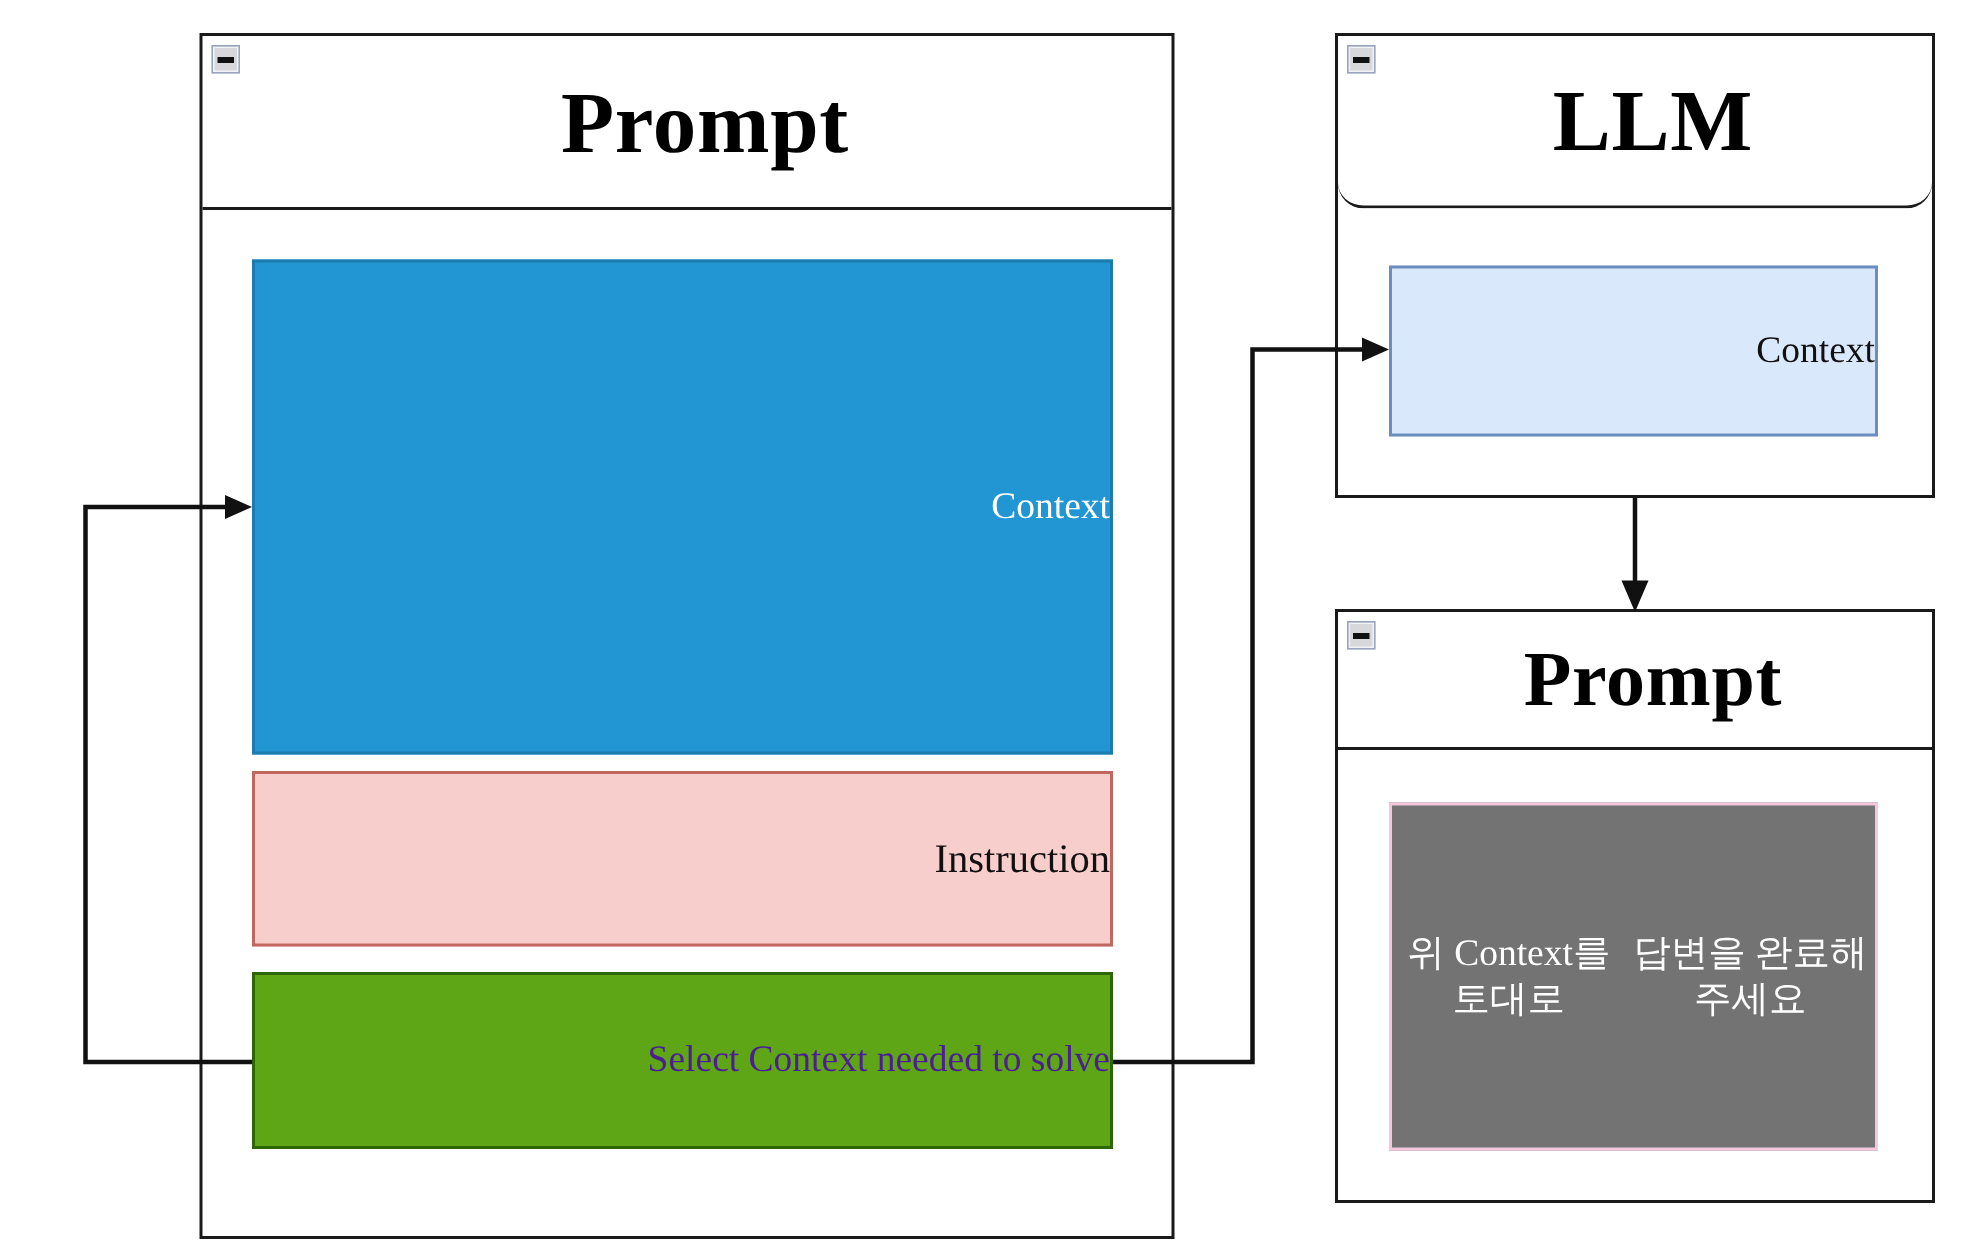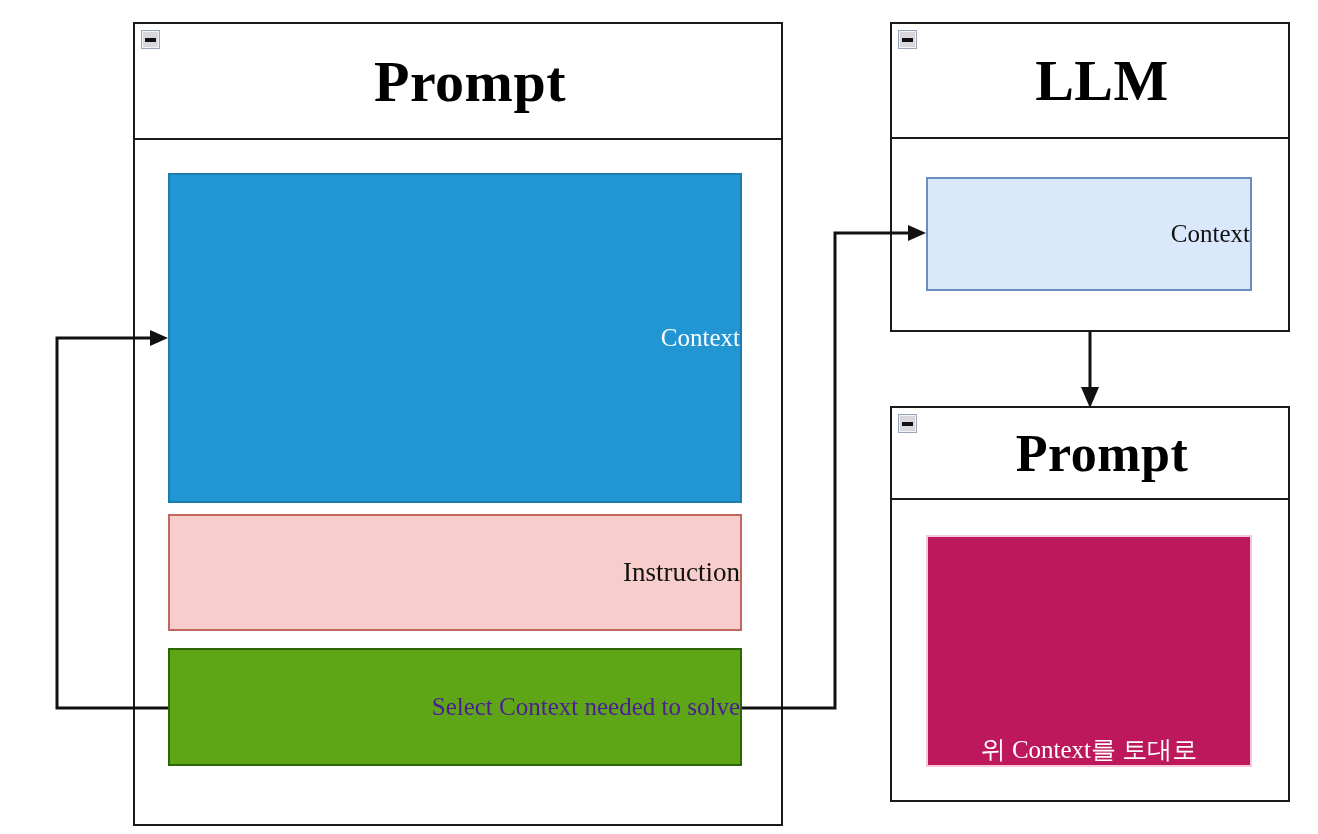--- a/index.html
+++ b/index.html
@@ -126,21 +126,21 @@
     <span>Instruction</span>
   </div>
 
   <div class="block" style="left:168px; top:648px; width:574px; height:118px;
               background:#5EA616; border:2px solid #2D6605;
               color:#4c1d95; font-size:25px;">
     <span>Select Context needed to solve</span>
   </div>
 
   <div class="panel" style="left:890px; top:22px; width:400px; height:310px;">
-    <div class="panel-title" style="height:115px; font-size:58px;">
+    <div class="panel-title" style="height:115px; font-size:58px;border-radius:17px;">
       <span>LLM</span>
     </div>
     <div class="collapse-icon">
       <span class="bar"></span>
     </div>
     <div class="panel-body" style="top:115px; height:193px;"></div>
   </div>
 
   <div class="block" style="left:926px; top:177px; width:326px; height:114px;
               background:#DAE8FC; border:2px solid #6C8EBF;
@@ -152,23 +152,24 @@
     <div class="panel-title" style="height:92px; font-size:52px;">
       <span>Prompt</span>
     </div>
     <div class="collapse-icon">
       <span class="bar"></span>
     </div>
     <div class="panel-body" style="top:92px; height:302px;"></div>
   </div>
 
   <div class="block" style="left:926px; top:535px; width:326px; height:232px;
-              background:#be185d; border:2px solid #F6C6DD;
-              color:#ffffff; font-size:25px; flex-direction:column;">
+              background:#737373; border:2px solid #F6C6DD;
+              color:#ffffff; font-size:25px; flex-direction:row;">
     <span>위 Context를 토대로</span>
+    <span>답변을 완료해주세요</span>
   </div>
 
   <svg id="connectors" viewBox="0 0 1318 834">
 
     <g>
       <path d="M 168 708 L 57 708 L 57 338 L 160 338"></path>
       <polygon points="168,338 150,330 150,346"></polygon>
     </g>
 
     <g>

